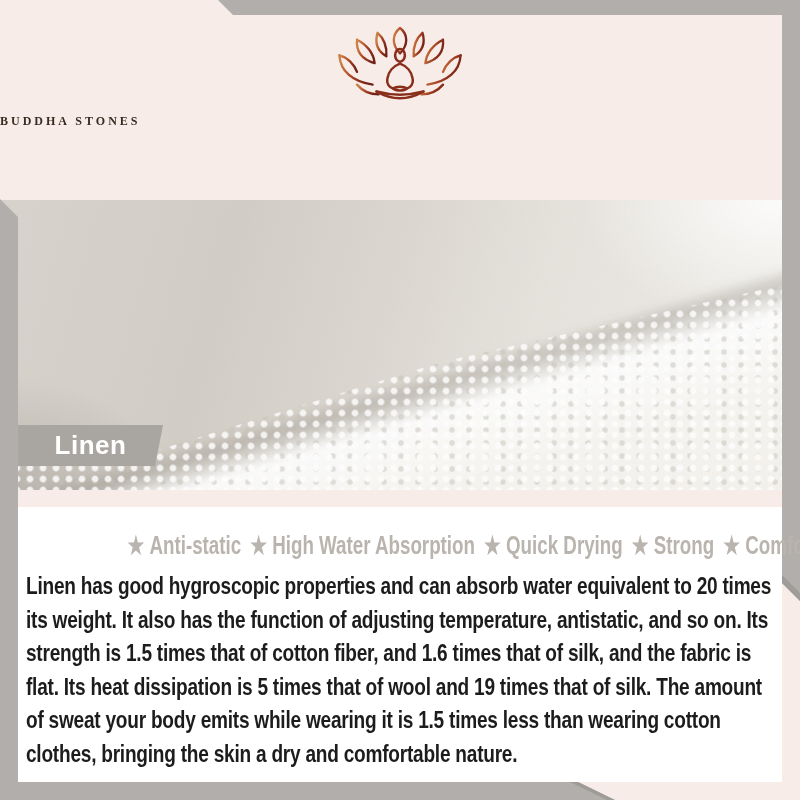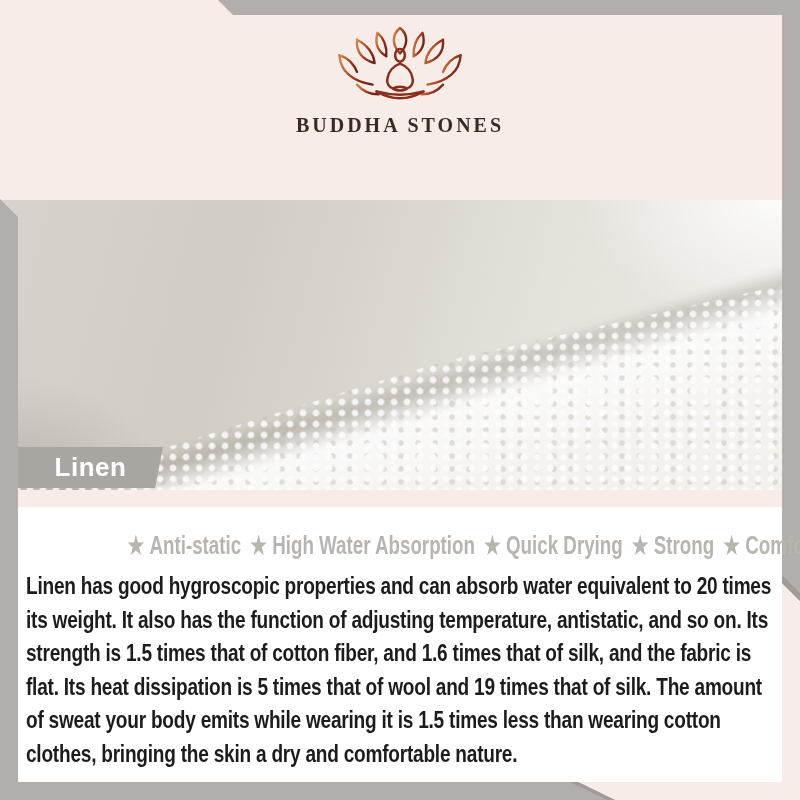--- a/index.html
+++ b/index.html
@@ -67,39 +67,39 @@
     position:absolute;inset:0;background:var(--accent_gray);pointer-events:none;
     clip-path:polygon(18px 217px, 18px 782px, 578px 782px, 615px 800px, 0 800px, 0 199px);
   }
   .ribbon-b-fold{
     position:absolute;inset:0;background:var(--accent_gray_dark);pointer-events:none;
     clip-path:polygon(578px 782px, 615px 800px, 607px 800px, 570px 782px);
   }
   
   .logo{position:absolute;top:26px;left:50%;transform:translateX(-50%);}
   .brand{
-    position:absolute;top:114px;left:0;width:100%;text-align:center;
-    font-family:"Liberation Serif",serif;font-size:20px;font-weight:600;
+    position:absolute;top:114px;left:0;width:100%;
+    font-family:"Liberation Serif",serif;font-size:12px;font-weight:600;
     letter-spacing:3px;color:var(--brand_text);
   }
   
   .title-box{
     position:absolute;left:166px;top:142px;width:470px;height:56px;
     background:var(--panel_pink);text-align:center;
   }
   .title{
     display:inline-block;white-space:nowrap;
     transform:scaleX(0.80);transform-origin:center top;
     font-size:37px;font-weight:bold;line-height:56px;color:var(--title_text);
   }
   
   .pink-strip{position:absolute;left:0;top:490px;width:800px;height:17px;background:var(--bg_pink);}
   
   .fabric-label{
-    position:absolute;left:18px;top:447px;width:145px;height:41px;
+    position:absolute;left:18px;top:425px;width:145px;height:41px;
     background:var(--label_gray);
     clip-path:polygon(0 0, 145px 0, 137px 41px, 0 41px);
     text-align:center;line-height:41px;
     font-size:26px;font-weight:bold;color:#ffffff;letter-spacing:0.5px;
   }
   
   .features-row{position:absolute;left:0;top:531px;width:800px;text-align:center;}
   .features-inner{
     display:inline-block;white-space:nowrap;
     transform:scaleX(0.75);transform-origin:center top;

